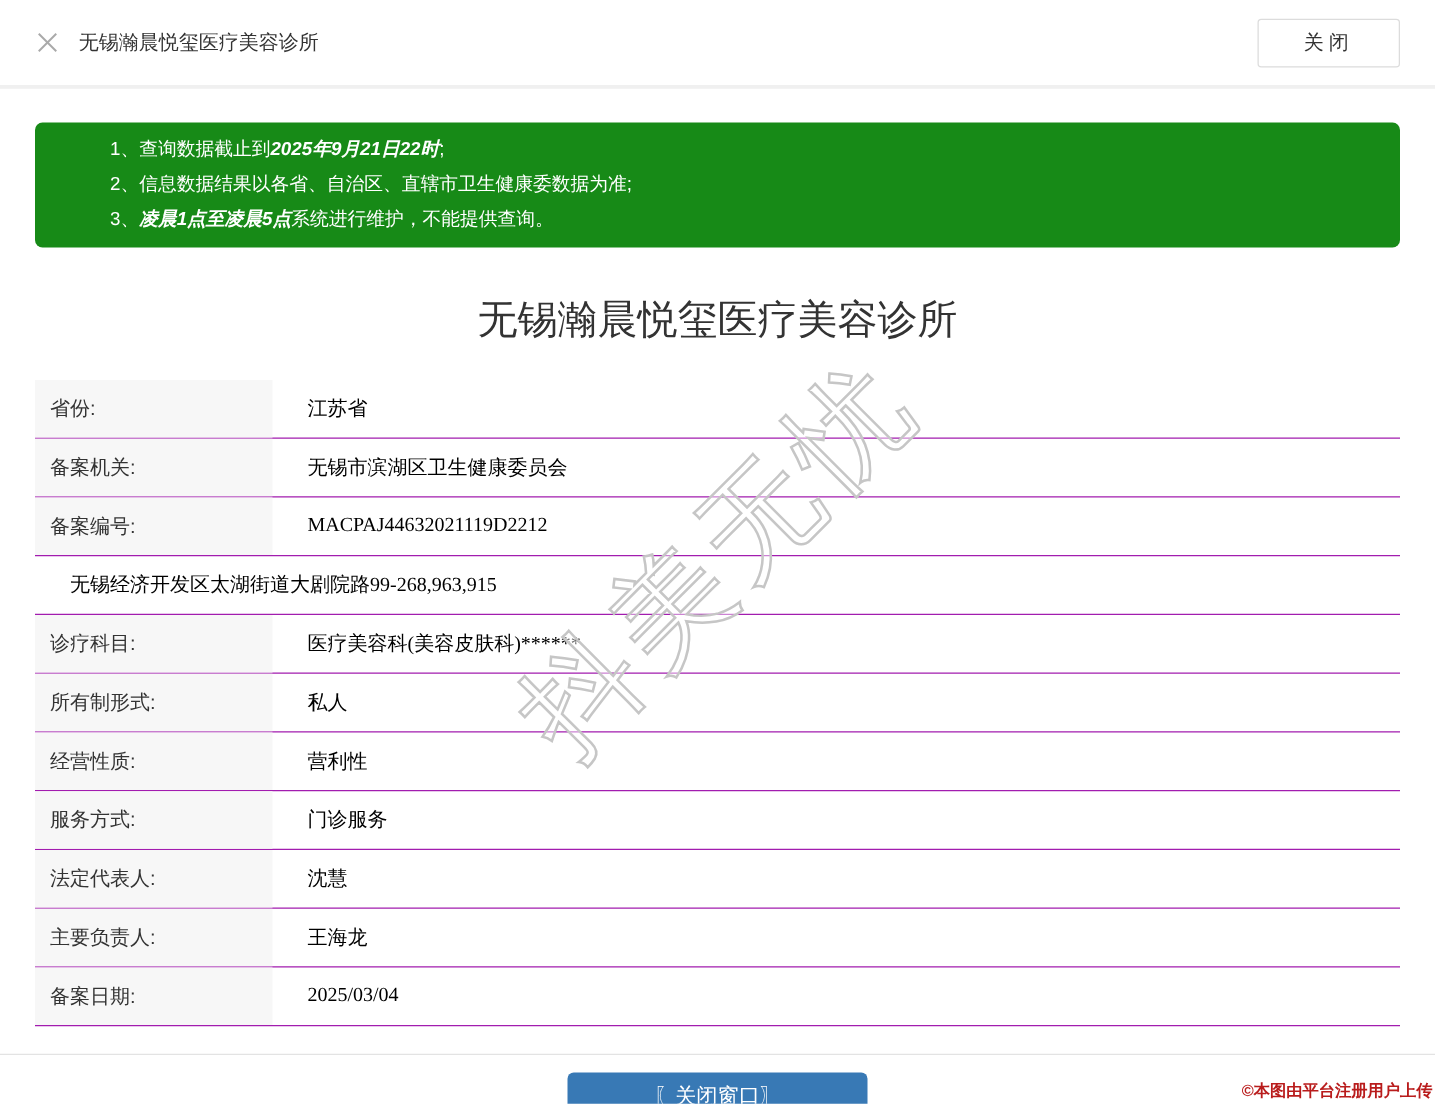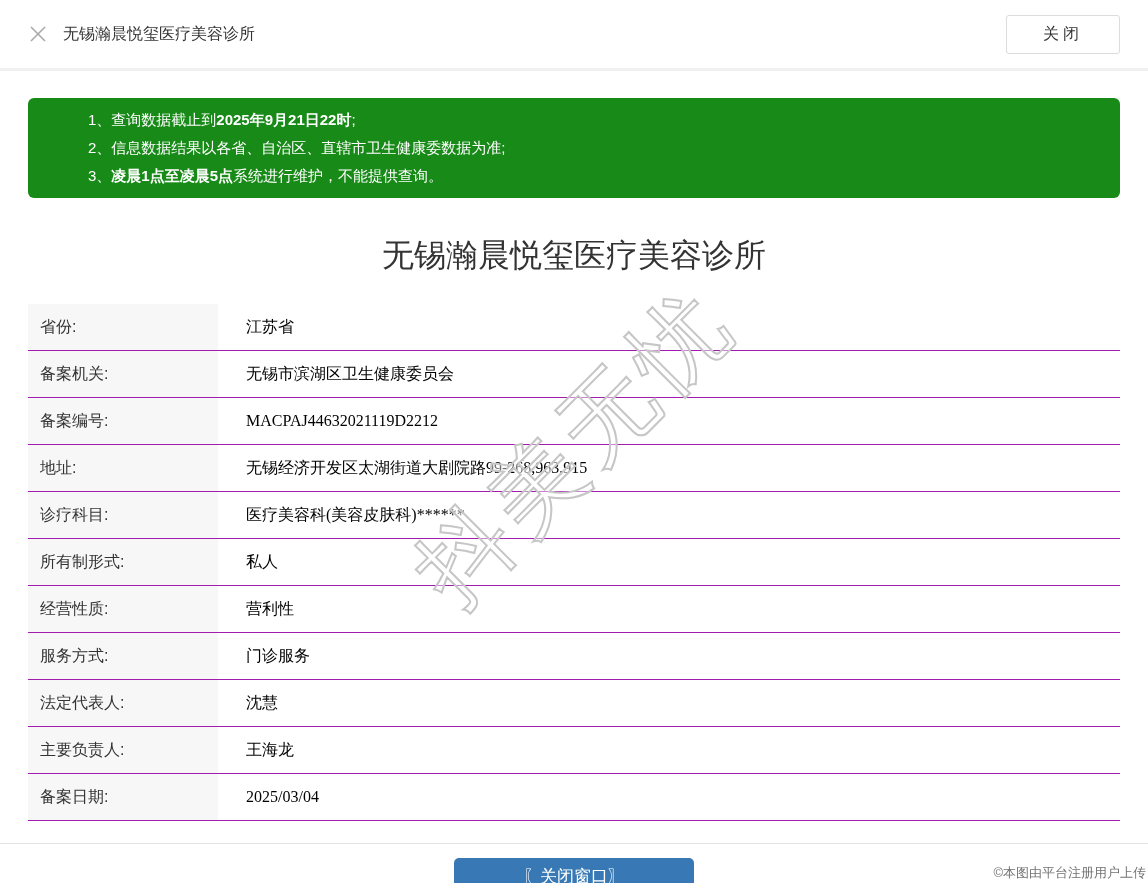--- a/index.html
+++ b/index.html
@@ -18,21 +18,21 @@
   .close-btn{
     margin-left:auto;background:#fff;border:1px solid #dcdcdc;border-radius:3px;
     padding:8px 36px;font-size:16px;color:#333;letter-spacing:4px;cursor:pointer;
     font-family:inherit;
   }
   
   .notice{
     margin:27px 28px 0 28px;background:#178a17;border-radius:6px;
     color:#fff;font-size:15px;line-height:28px;padding:8px 20px 8px 60px;
   }
-  .notice b{font-weight:bold;}
+  .notice b{font-weight:bold;font-style:italic;}
   
   .page-title{
     margin:36px 0 0 0;text-align:center;font-size:32px;font-weight:400;color:#333;
   }
   
   .info-table{margin:26px 28px 0 28px;}
   .row{
     display:flex;align-items:stretch;height:46px;
     border-bottom:1px solid #a21caf;font-size:16px;
   }
@@ -52,21 +52,21 @@
     -webkit-text-stroke:2px #c6c6c6;
   }
   
   .footer-divider{margin-top:22px;border-top:1px solid #e3e3e3;width:1148px;}
   .footer{display:flex;justify-content:center;padding-top:14px;}
   .close-window-btn{
     width:240px;height:36px;background:#3879b5;border:none;border-radius:5px;
     color:#fff;font-size:17px;cursor:pointer;font-family:inherit;
   }
   .copyright{
-    position:absolute;right:2px;bottom:1px;font-size:13px;font-weight:normal;color:#737373;
+    position:absolute;right:2px;bottom:1px;font-size:13px;font-weight:bold;color:#b91c1c;
     text-shadow:-1px 0 #fff,1px 0 #fff,0 -1px #fff,0 1px #fff,1px 1px #fff,-1px -1px #fff;
   }
 </style>
 </head>
 <body>
 
 <div class="topbar">
   <span class="x-wrap">
     <svg width="18" height="18" viewBox="0 0 18 18">
       <line x1="2" y1="2" x2="16" y2="16" stroke="#a9a9a9" stroke-width="1.6"></line>
@@ -92,21 +92,20 @@
   </div>
   <div class="row">
     <div class="label">备案机关:</div>
     <div class="value">无锡市滨湖区卫生健康委员会</div>
   </div>
   <div class="row">
     <div class="label">备案编号:</div>
     <div class="value">MACPAJ44632021119D2212</div>
   </div>
   <div class="row">
-    <div class="label">地址:</div>
     <div class="value">无锡经济开发区太湖街道大剧院路99-268,963,915</div>
   </div>
   <div class="row">
     <div class="label">诊疗科目:</div>
     <div class="value">医疗美容科(美容皮肤科)******</div>
   </div>
   <div class="row">
     <div class="label">所有制形式:</div>
     <div class="value">私人</div>
   </div>

